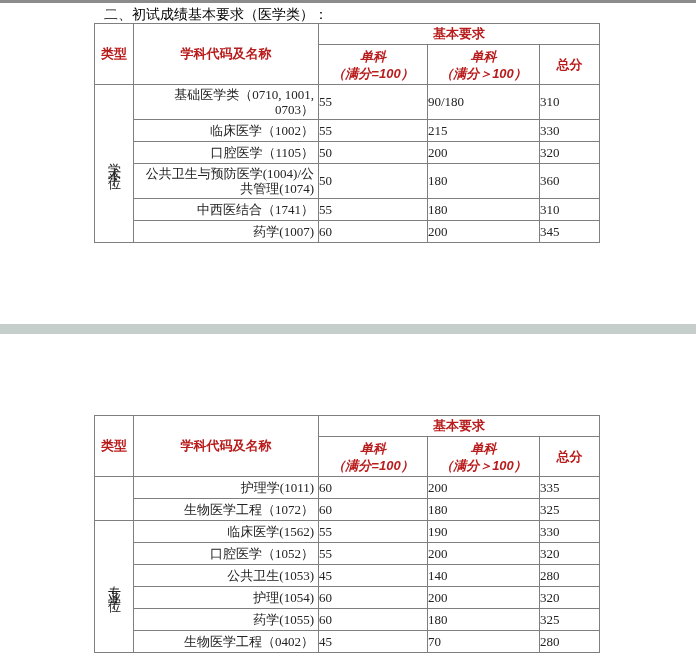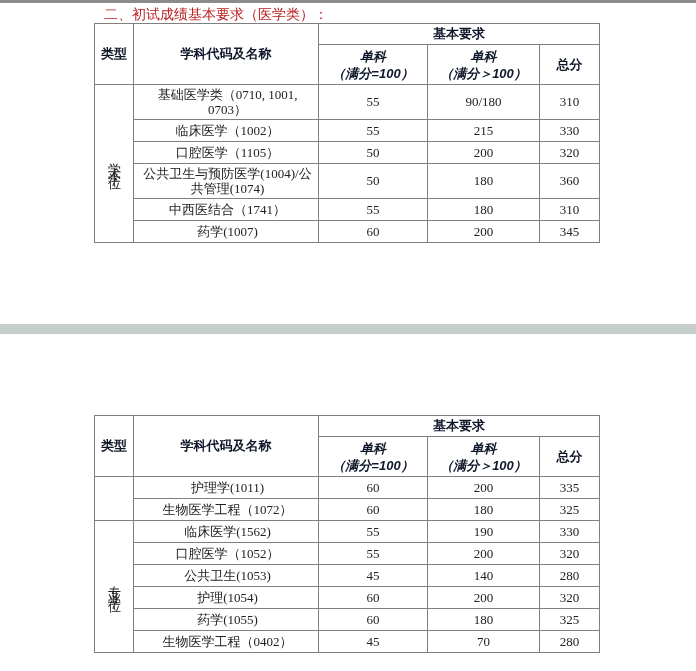--- a/index.html
+++ b/index.html
@@ -12,44 +12,44 @@
   .top-bar {
     position: absolute; left: 0; top: 0; width: 696px; height: 3px;
     background: var(--top-bar, #8b8b8b);
   }
   .page-divider {
     position: absolute; left: 0; top: 324px; width: 696px; height: 10px;
     background: var(--page-divider, #c6cecc);
   }
   .title {
     position: absolute; left: 104px; top: 6px;
-    font-size: 14px; color: #b91c1c; white-space: nowrap;
+    font-size: 14px; color: #000000; white-space: nowrap;
   }
   table.score-table {
     position: absolute; left: 94px; width: 505px;
     border-collapse: collapse; table-layout: fixed;
     font-size: 13px;
   }
   .t1 { top: 23px; }
   .t2 { top: 415px; }
   th, td {
     border: 1px solid var(--border, #7f7f7f);
     vertical-align: middle; overflow: hidden;
     padding: 0;
   }
   thead th {
     font-family: "Liberation Sans", "DejaVu Sans", sans-serif;
-    font-weight: bold; text-align: center; color: #0f172a;
+    font-weight: bold; text-align: center; color: #b91c1c;
   }
   tr.h1 { height: 21px; }
   tr.h2 { height: 40px; }
   tr.h2 .l { display: block; line-height: 17px; font-style: italic; }
   tbody tr { height: 22px; }
-  td.subj { text-align: center; padding: 2px 4px 2px 7px; line-height: 15px; }
-  td.num  { text-align: center; }
+  td.subj { text-align: right; padding: 2px 4px 2px 7px; line-height: 15px; }
+  td.num  { }
   td.type-cell { text-align: center; }
   .vert {
     writing-mode: vertical-rl; text-orientation: upright;
     letter-spacing: 5px; display: inline-block; color: #222222;
   }
 </style>
 </head>
 <body>
 
 <div class="top-bar"></div>

